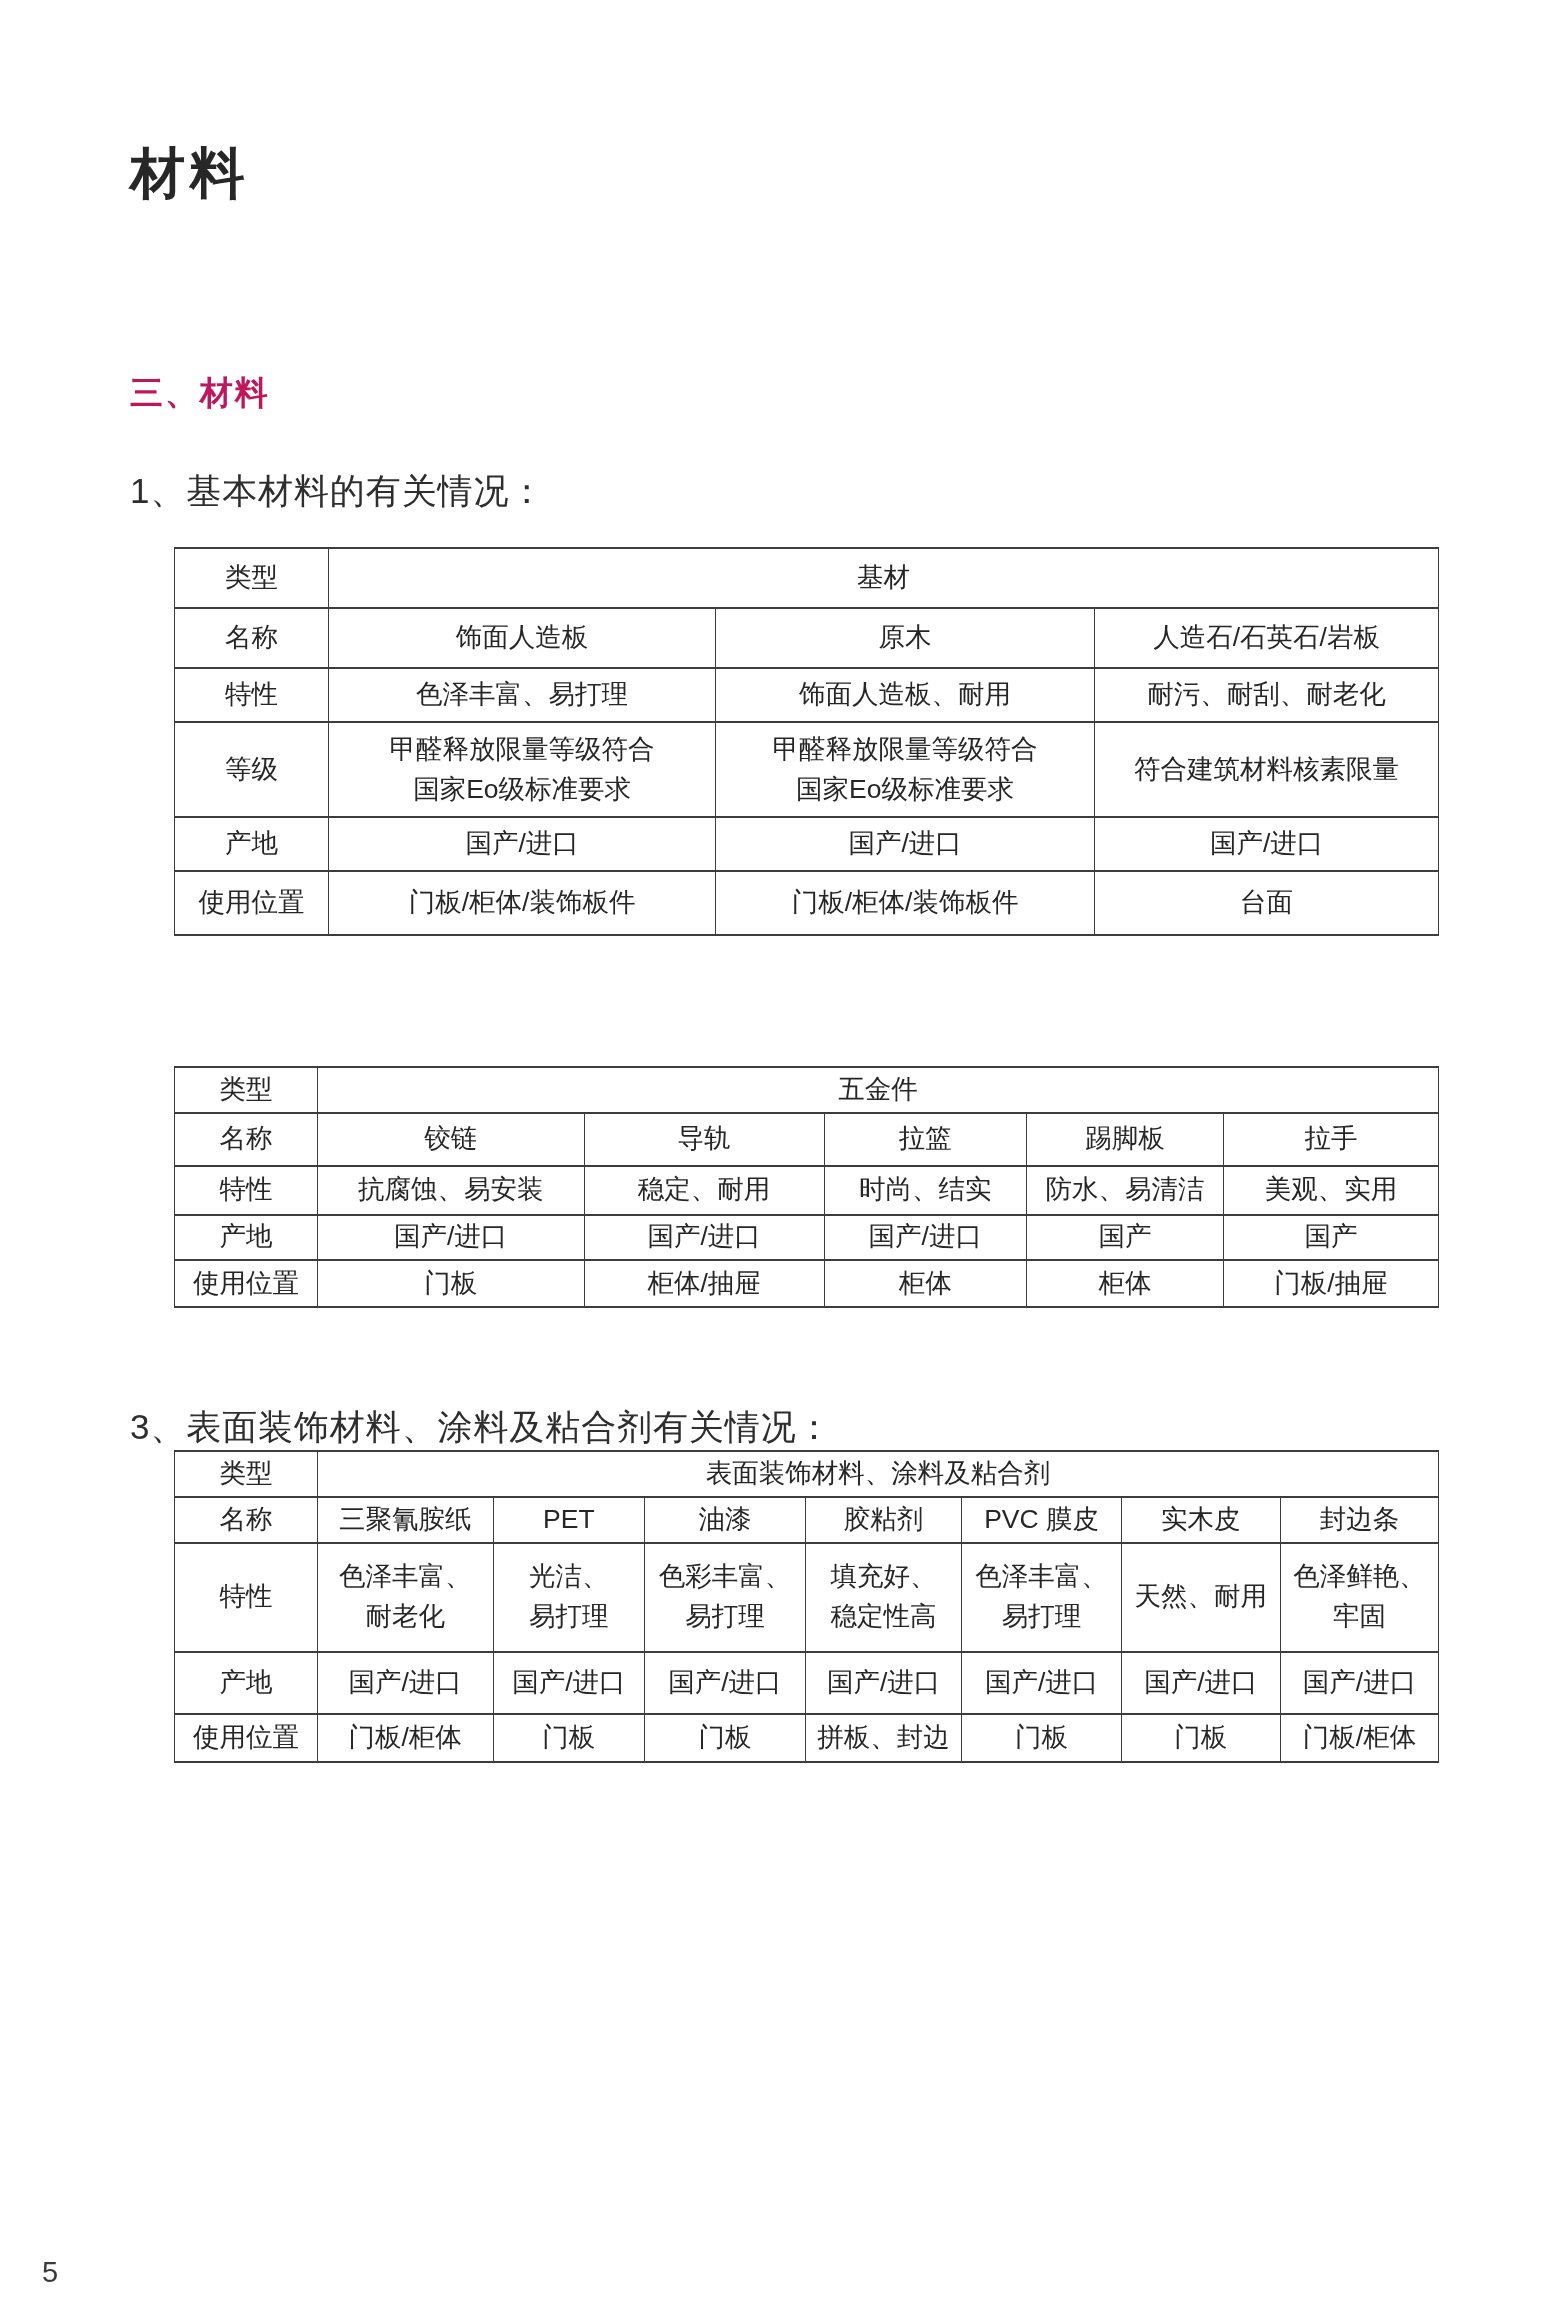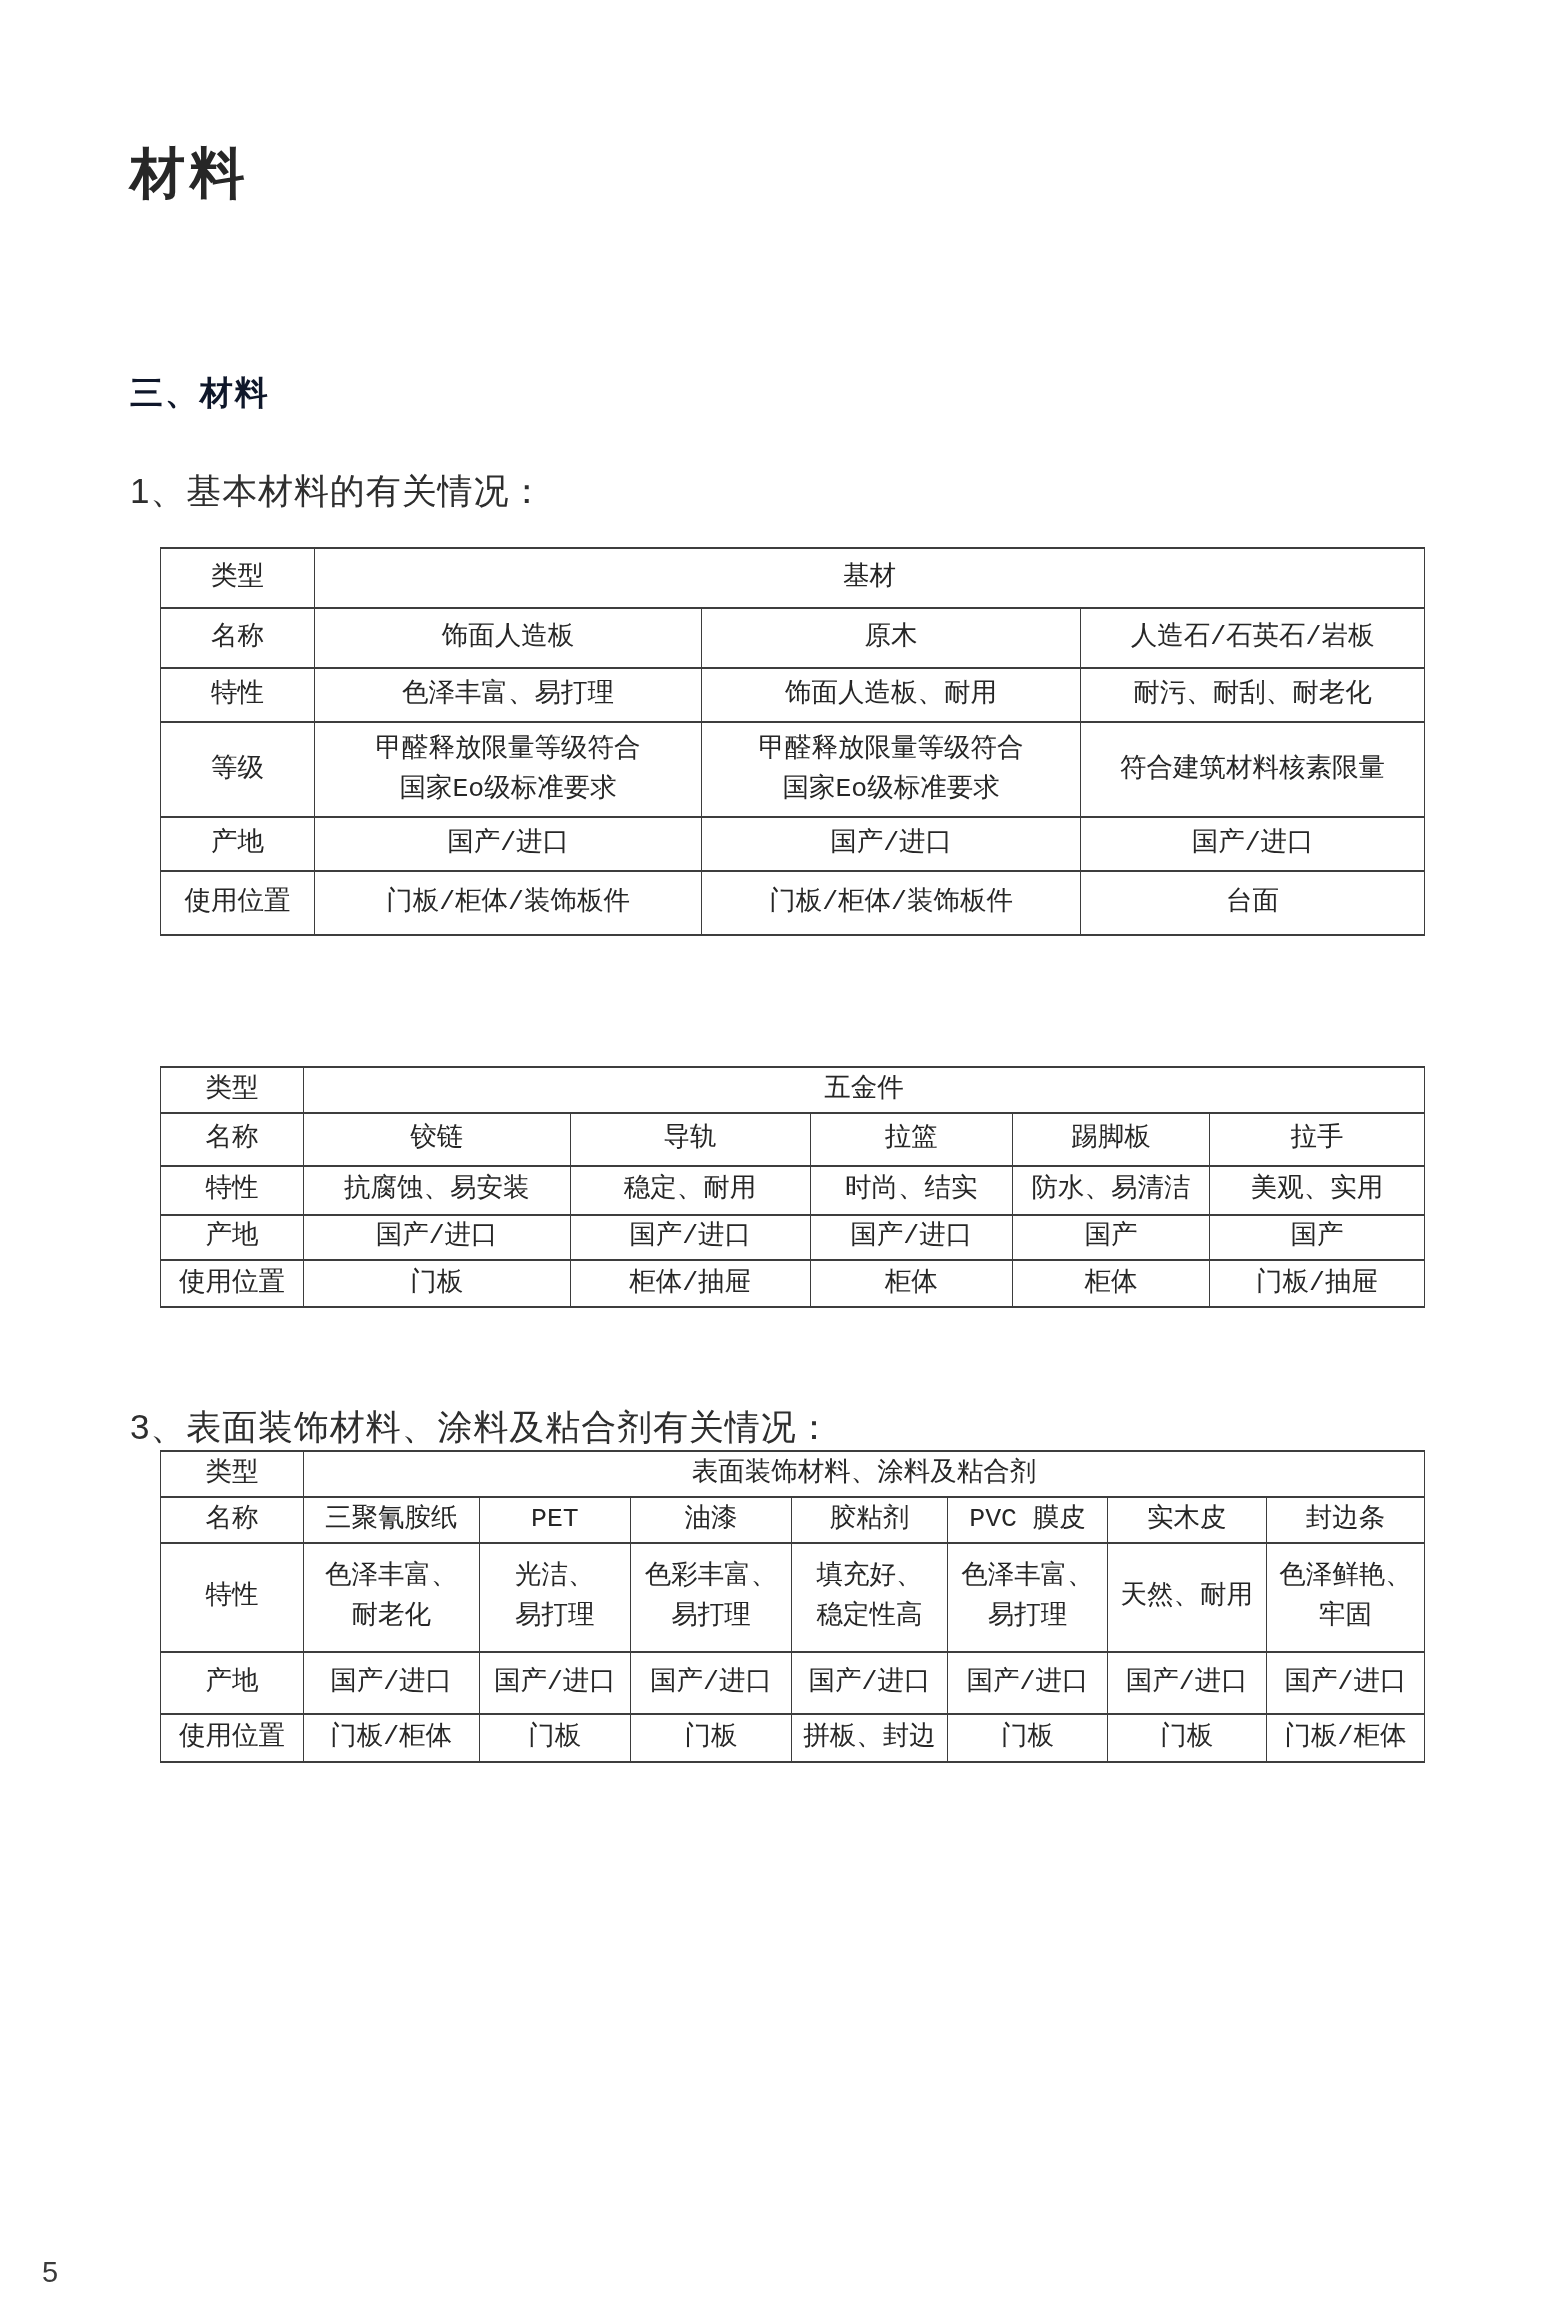--- a/index.html
+++ b/index.html
@@ -16,37 +16,36 @@
   .abs { position:absolute; }
   #page-title {
     left:130px; top:142px;
     font-size:55px; font-weight:700;
     letter-spacing:4.7px; line-height:1.15;
     color:#272727;
   }
   #section-heading {
     left:130px; top:371px;
     font-size:33px; font-weight:700;
-    letter-spacing:1.9px; color:#0f172a;
+    letter-spacing:1.9px; color:#be185d;
   }
   .sub-heading {
     left:130px;
     font-size:35px; font-weight:400;
     letter-spacing:0.9px; color:#2e2e2e;
   }
   #sub-heading-0 { top:468px; }
   #sub-heading-1 { top:990px; }
   #sub-heading-2 { top:1372px;margin-top:32px; }
   table.doc-table {
     position:absolute;
-    left:160px;
+    left:174px;
     width:1265px;
     border-collapse:collapse;
     table-layout:fixed;
-    font-family:Liberation Mono, monospace;
   }
   #table-0 { top:547px; }
   #table-1 { top:1066px; }
   #table-2 { top:1450px; }
   .doc-table td {
     border-left:1.4px solid #3d3d3d;
     border-right:1.4px solid #3d3d3d;
     border-top:2.1px solid #3d3d3d;
     border-bottom:2.1px solid #3d3d3d;
     text-align:center;

